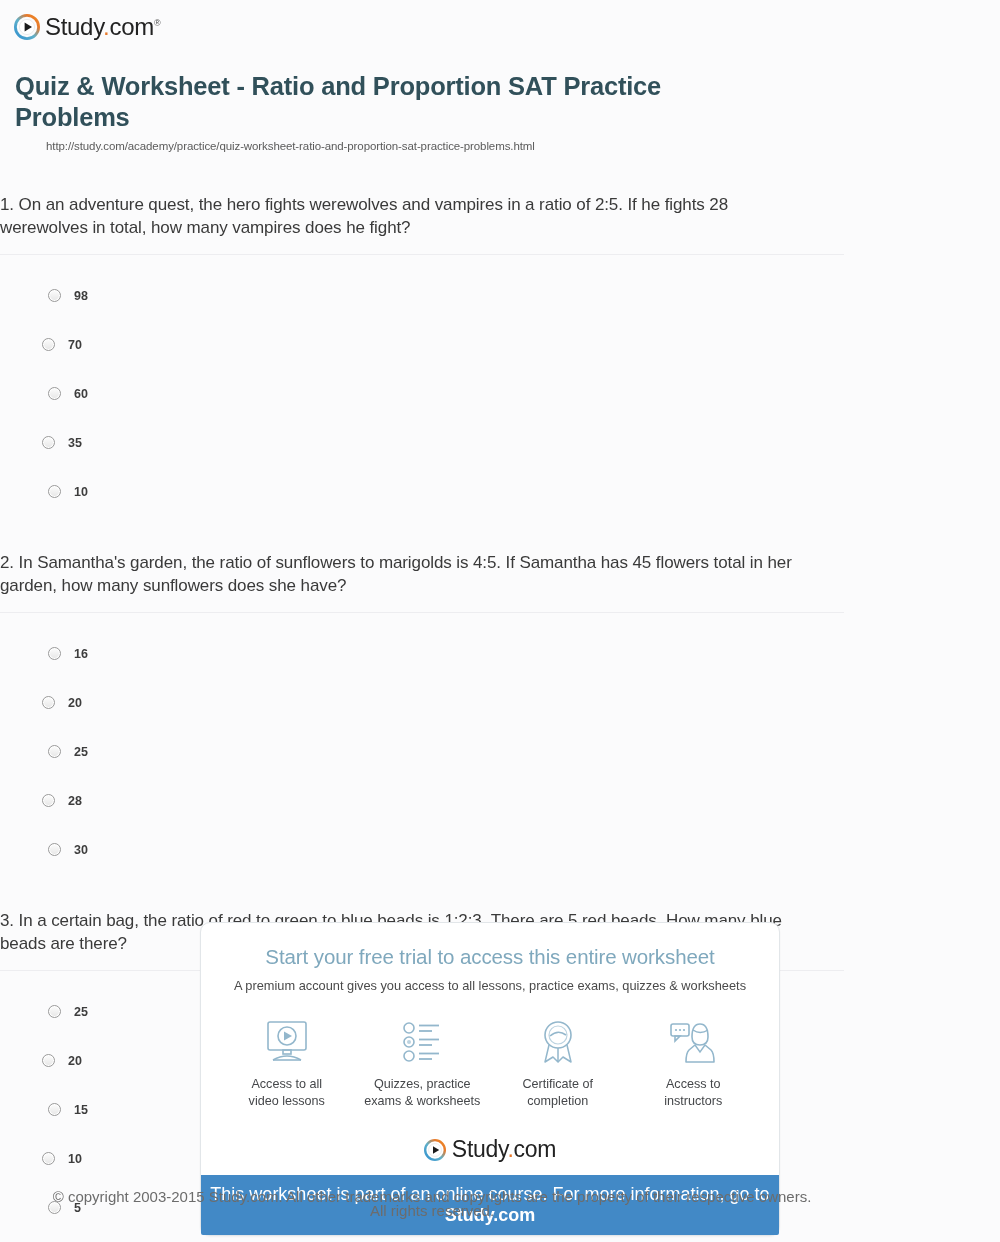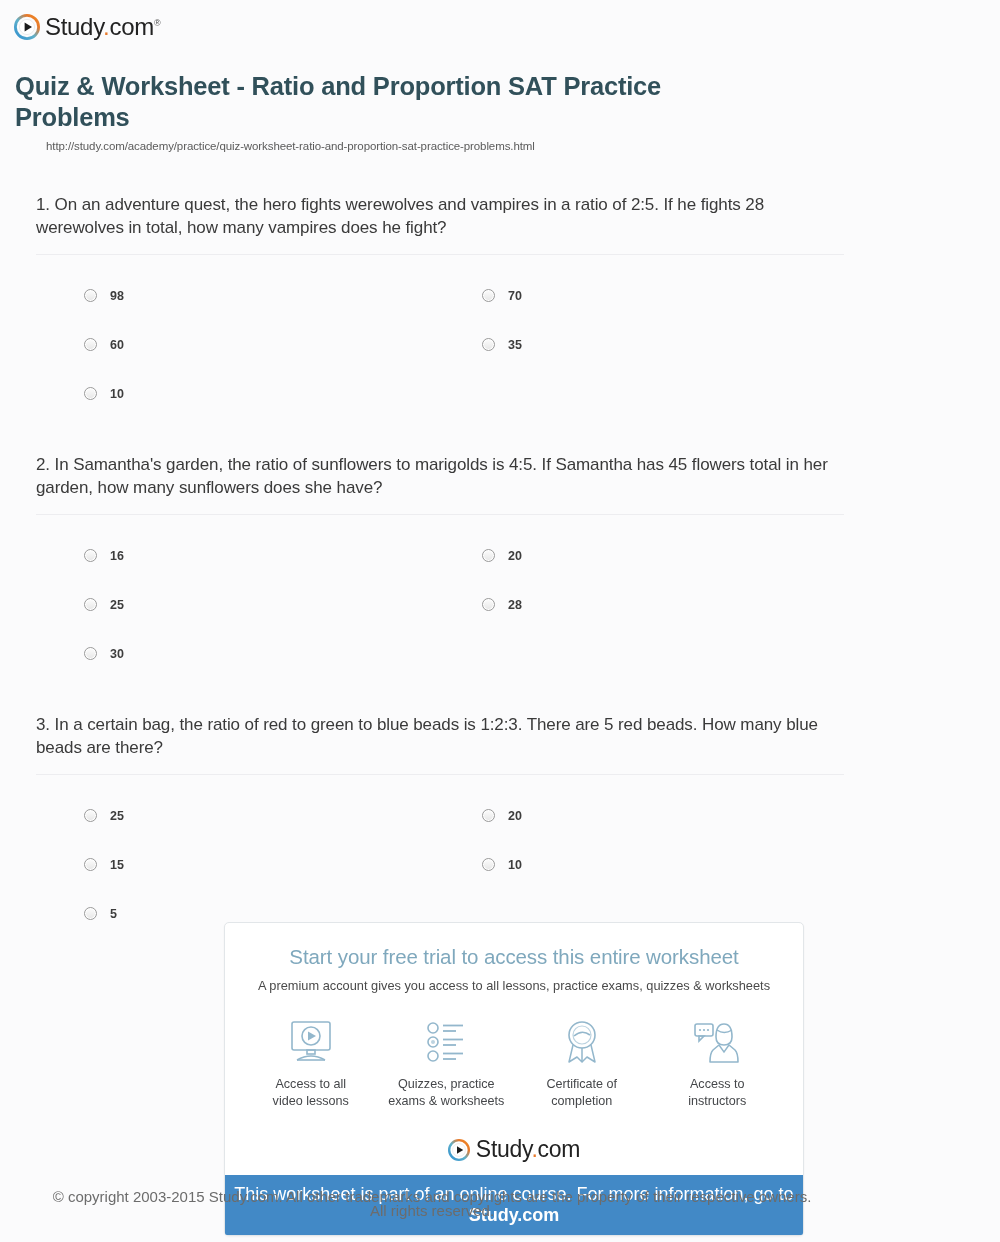--- a/index.html
+++ b/index.html
@@ -69,39 +69,39 @@
     margin-top: 7px;
     letter-spacing: -0.1px;
     margin-left: 32px;
   }
 
   
   .questions {
     margin-top: 42px;
   }
   .question-block {
-    padding: 0 20px 0 14px;
-    margin-left: 22px;
+    padding: 0 20px 0 0;
   }
   .q-text {
     font-size: 17px;
     line-height: 22.5px;
     color: #3a3a3a;
     letter-spacing: -0.1px;
     max-width: 800px;
   }
   .q-rule {
     border: 0;
     border-top: 1px solid #ededf0;
     margin: 15px 0 0 0;
   }
   .options {
     display: flex;
     flex-wrap: wrap;
     padding-top: 16px;
+    flex-direction: column;
   }
   .option {
     width: 50%;
     box-sizing: border-box;
     display: flex;
     align-items: center;
     height: 49px;
     padding-left: 48px;
   }
   .option.col2 { padding-left: 42px; }
@@ -120,27 +120,27 @@
     font-weight: bold;
     color: #3d3d3d;
     margin-left: 13px;
     letter-spacing: 0.1px;
   }
   .q-gap { height: 36px; }
 
   
   .promo {
     position: absolute;
-    left: 224px;
+    left: 200px;
     top: 922px;
     width: 580px;
     box-sizing: border-box;
     background: #ffffff;
     border: 1px solid #e2e6e9;
-    border-radius: 5px;
+    border-radius: 10px;
     box-shadow: 0 1px 2px rgba(0,0,0,0.05);
     padding: 22px 18px 0 18px;
   }
   .promo-title {
     text-align: center;
     font-size: 20.5px;
     color: #7fa8bd;
     letter-spacing: -0.1px;
     font-weight: normal;
     margin: 0;

